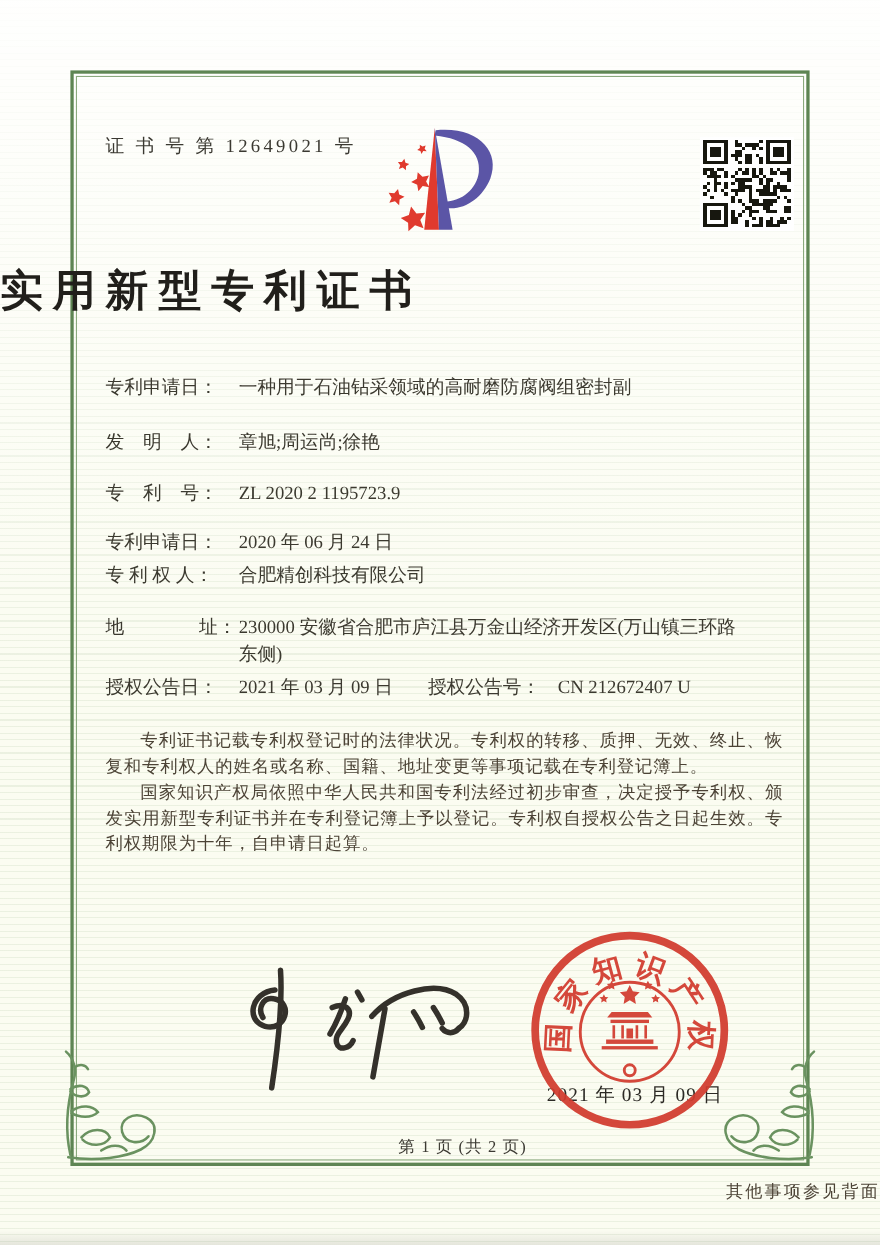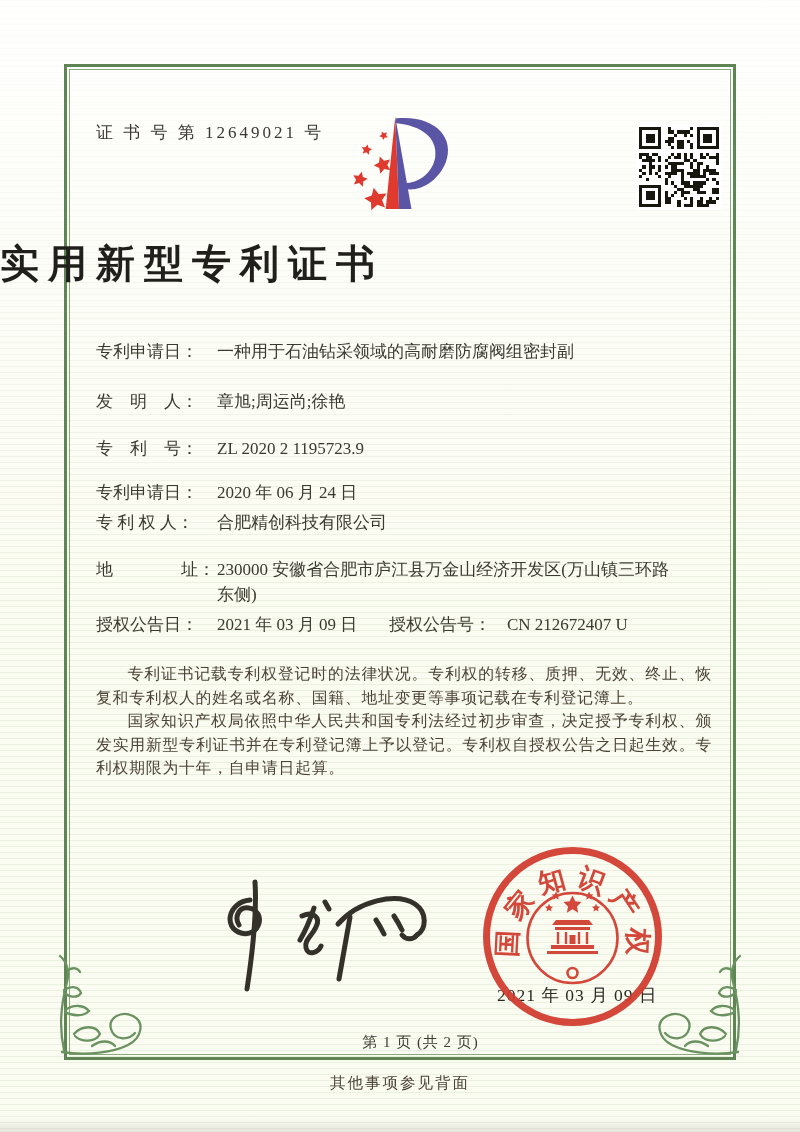--- a/index.html
+++ b/index.html
@@ -39,21 +39,21 @@
   .flabel2{flex:0 0 118px;color:#3b392f;}
   .paras{left:96px;top:662px;width:616px;font-size:15.8px;line-height:23.6px;
          letter-spacing:0.8px;color:#4c4336;text-align:justify;}
   .paras p{margin:0;text-indent:2em;}
   .director{left:96px;top:912px;font-family:"Liberation Sans","DejaVu Sans",sans-serif;
             font-size:19px;letter-spacing:3px;color:#2f2d28;line-height:37px;}
   .signature{left:198px;top:876px;width:238px;height:118px;}
   .seal{left:477px;top:841px;width:194px;height:194px;z-index:3;opacity:0.93;}
   .seal-date{left:497px;top:983px;font-size:17.5px;letter-spacing:1px;color:#2c2a25;z-index:2;}
   .page-info{left:0;right:0;top:1033px;text-align:center;font-size:15px;letter-spacing:1px;color:#3c3a33;padding-left:41px;}
-  .back-note{left:0;right:0;top:1073px;text-align:center;font-size:15.5px;letter-spacing:2px;color:#4c4336;}
+  .back-note{left:0;right:0;top:1073px;text-align:right;font-size:15.5px;letter-spacing:2px;color:#4c4336;}
   .flourish{width:118px;height:118px;z-index:2;}
   .fl-left{left:52px;top:948px;}
   .fl-right{left:630px;top:948px;transform:scaleX(-1);}
 </style>
 </head>
 <body>
 
 <div class="page">
 
   <div class="frame"></div>

